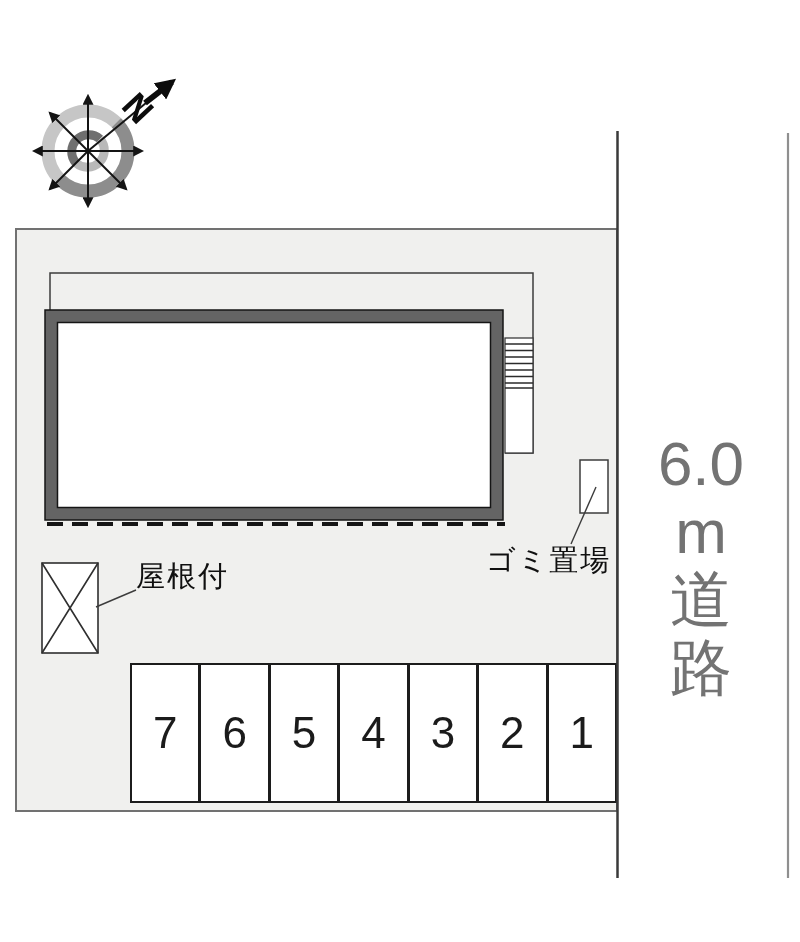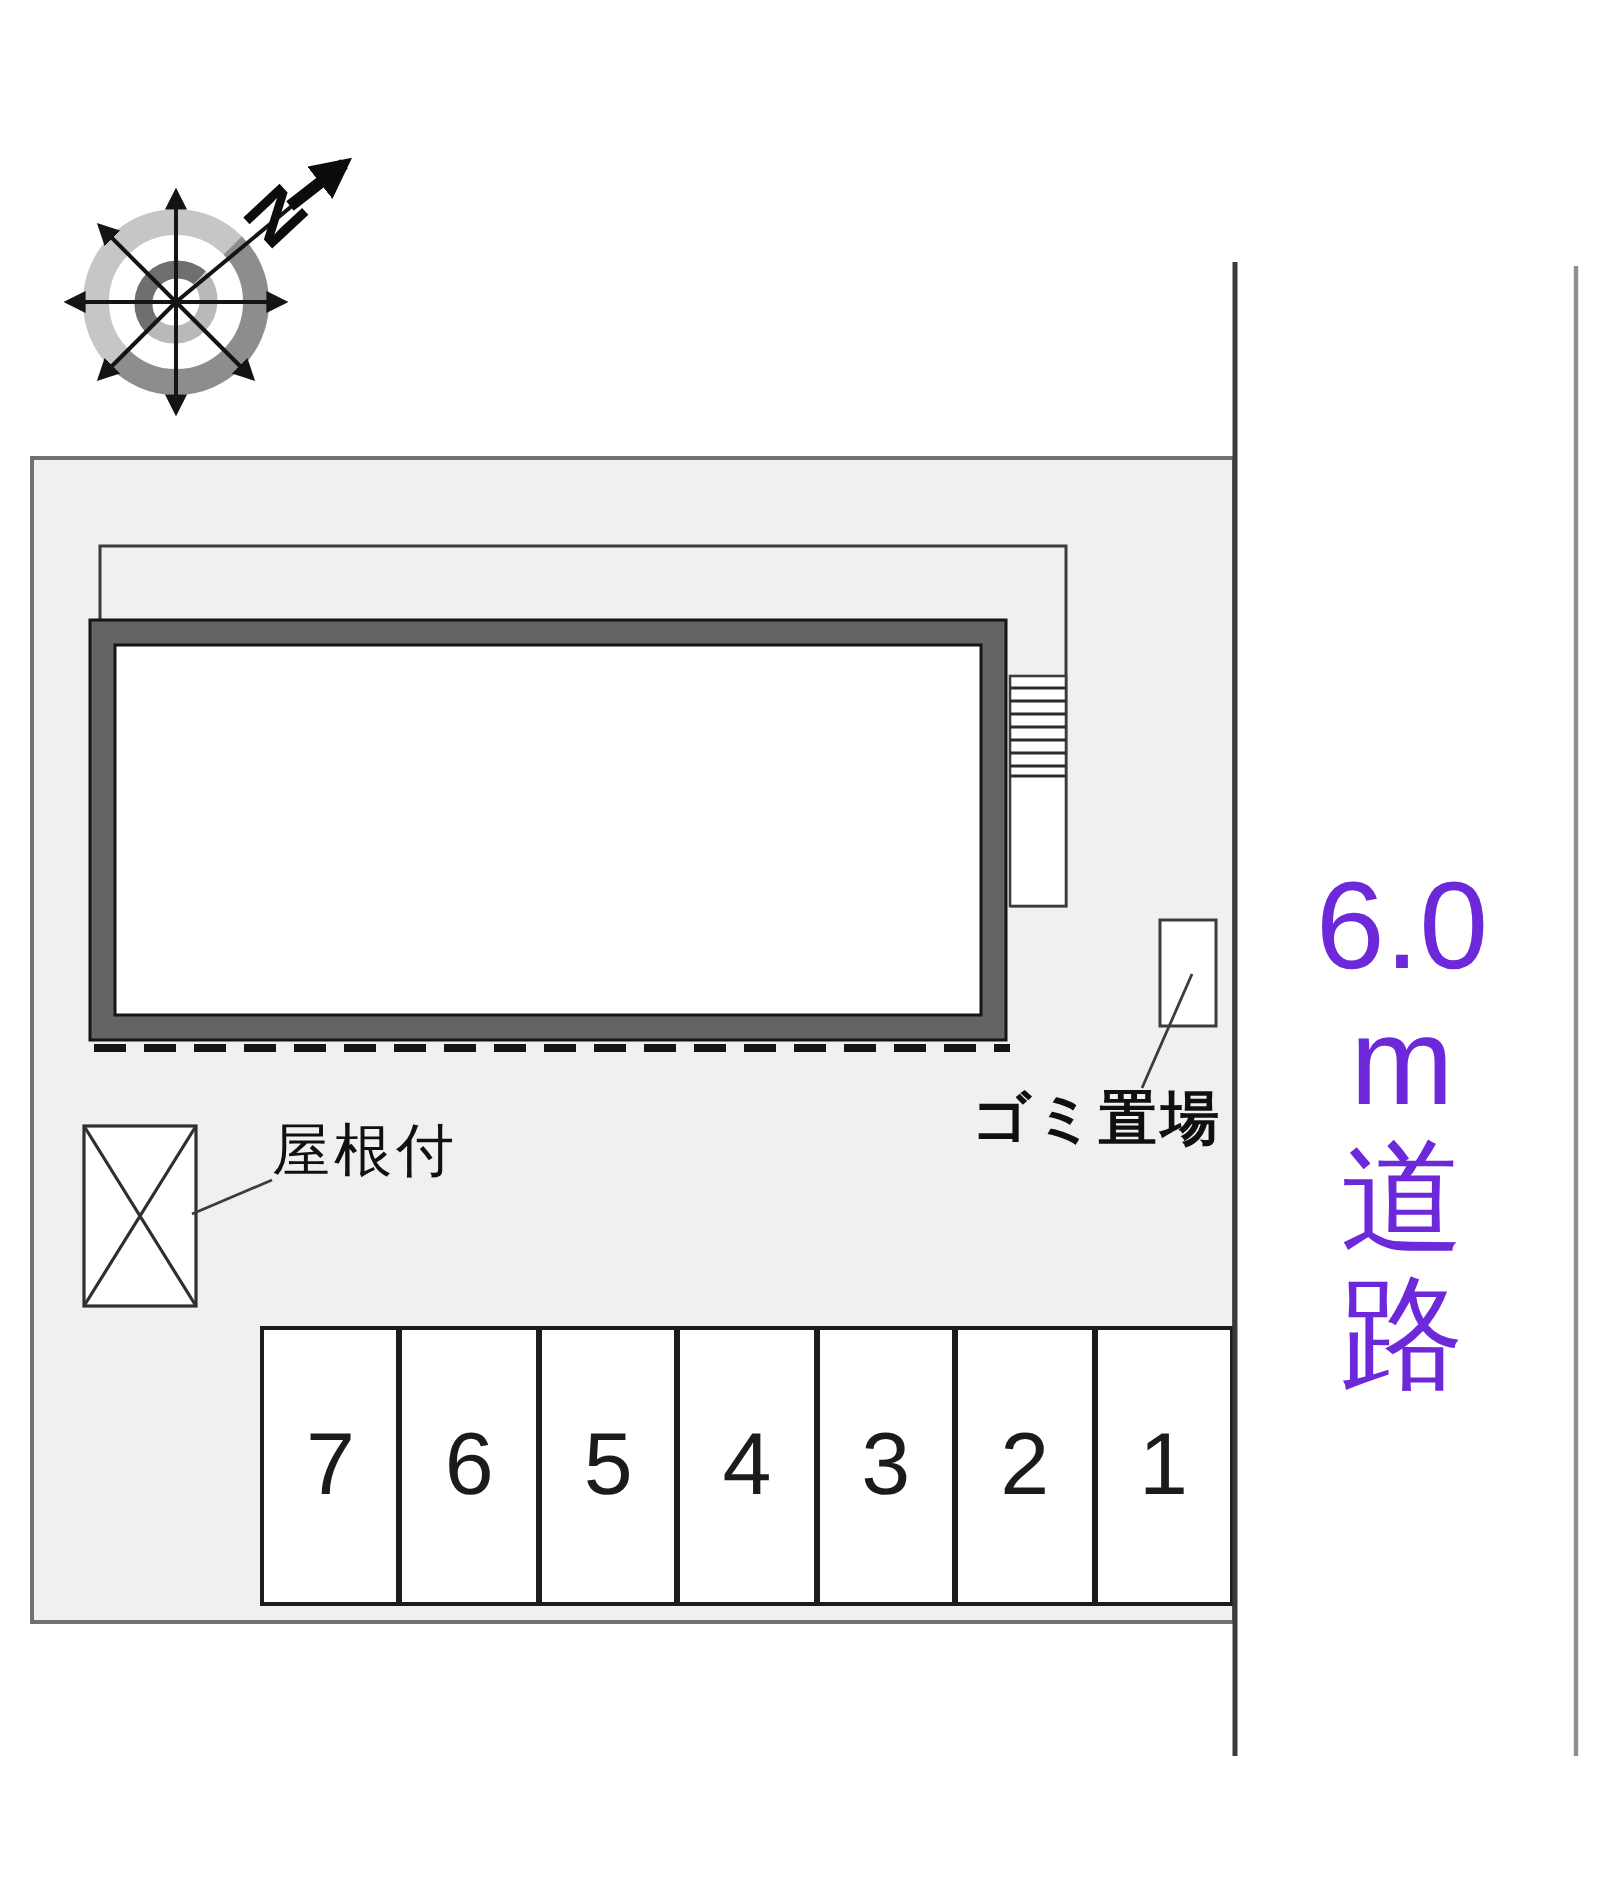--- a/index.html
+++ b/index.html
@@ -19,25 +19,25 @@
     display:flex;border:2px solid #1c1c1c;background:#ffffff;
   }
   .space{
     flex:1;display:flex;align-items:center;justify-content:center;
     background:#ffffff;border-left:3px solid #1c1c1c;
   }
   .space:first-child{border-left:none;}
   .space .num{font-size:44px;color:#1b1b1b;}
   
   .jp-label{font-size:29px;letter-spacing:2px;color:#101010;line-height:33px;white-space:nowrap;}
-  .garbage-label{left:486px;top:544px;font-weight:bold;}
+  .garbage-label{left:486px;top:544px;}
   .bike-label{left:136px;top:560px;}
   .road-label{
     left:612px;top:430px;width:178px;text-align:center;
-    font-size:62px;line-height:68px;color:#6d28d9;
+    font-size:62px;line-height:68px;color:#737373;
   }
   svg.overlay{position:absolute;left:0;top:0;pointer-events:none;}
 </style>
 </head>
 <body>
 
 <div class="canvas">
 
   <div class="abs site"></div>
 

